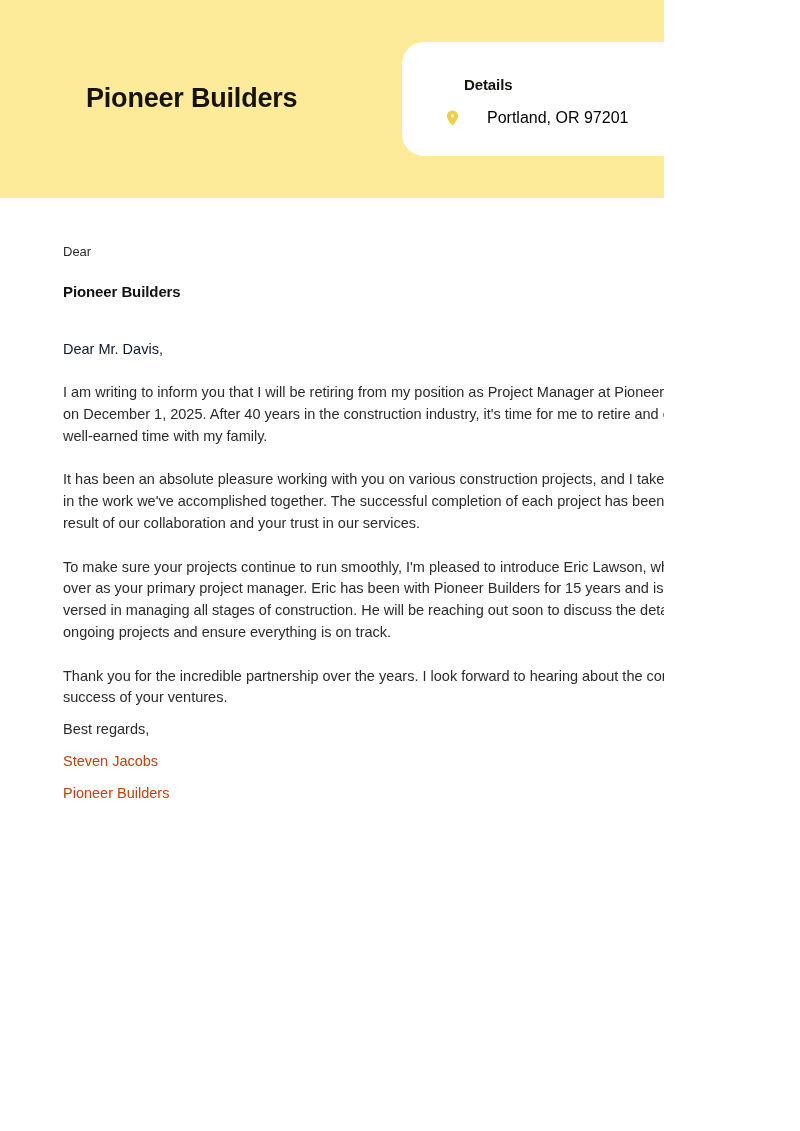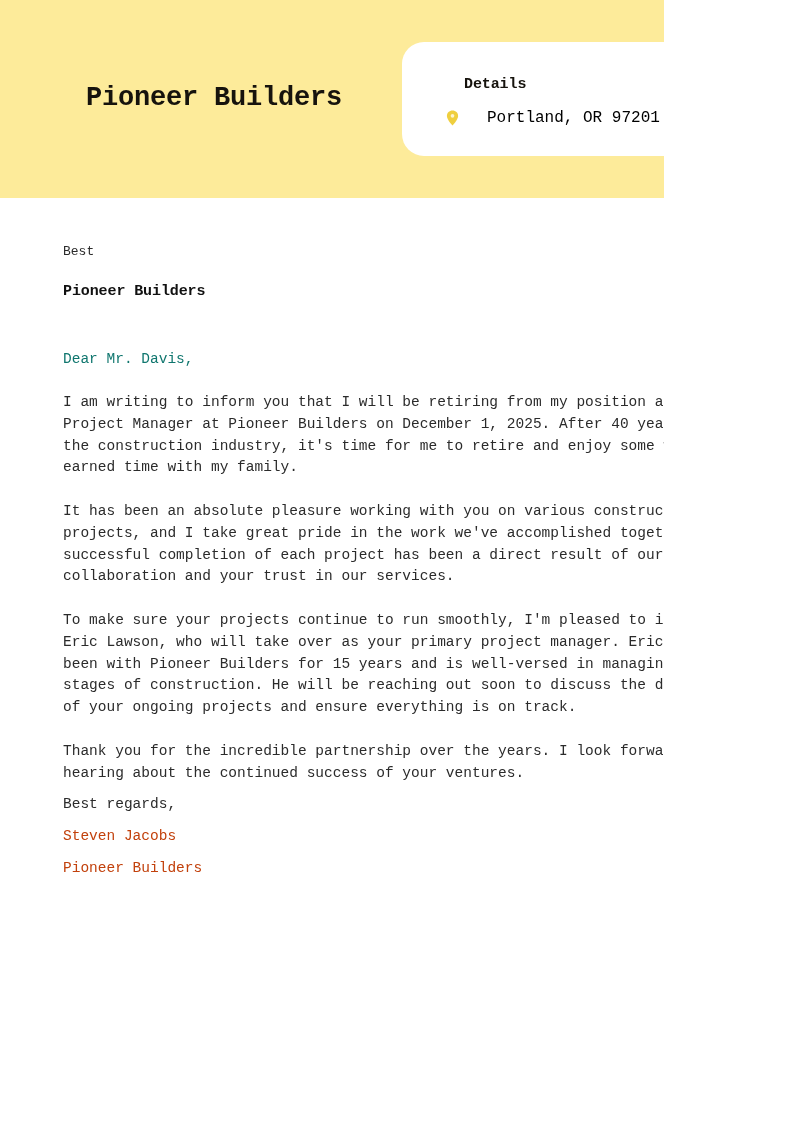--- a/index.html
+++ b/index.html
@@ -11,21 +11,20 @@
     font-family: "Liberation Sans", sans-serif;
     -webkit-font-smoothing: antialiased;
   }
 
   .page {
     position: relative;
     width: 664px;
     height: 1131px;
     background: #ffffff;
     overflow: hidden;
-    font-family: Liberation Mono, monospace;
   }
 
   
   .header-band {
     position: absolute;
     left: 0;
     top: 0;
     width: 800px;
     height: 198px;
     background: #fdeb9a;
@@ -98,23 +97,23 @@
   .from-company {
     margin-top: 20px;
     font-size: 15px;
     font-weight: bold;
     color: #111111;
     line-height: 1.4;
     letter-spacing: -0.1px;
   }
 
   .salutation {
-    margin-top: 47px;
+    margin-top: 37px;
     font-size: 14.5px;
-    color: #0f766e;
+    color: #0f172a;
     line-height: 1.45;
   }
 
   .body-para {
     margin-top: 22px;
     font-size: 14.5px;
     color: #2b2b2b;
     line-height: 1.5;
     text-align: left;
   }
@@ -149,21 +148,21 @@
           <path d="M6.5 0.6 C3.3 0.6 0.9 3.0 0.9 6.0 C0.9 9.9 6.5 15.4 6.5 15.4 C6.5 15.4 12.1 9.9 12.1 6.0 C12.1 3.0 9.7 0.6 6.5 0.6 Z" fill="#efcf3f"></path>
           <circle cx="6.5" cy="5.8" r="1.85" fill="#fdf4cf"></circle>
         </svg>
         <span>Portland, OR 97201</span>
       </div>
     </div>
   </div>
 
   <div class="letter">
 
-    <div class="from-label">Best</div>
+    <div class="from-label">Dear</div>
 
     <div class="from-company">Pioneer Builders</div>
 
     <div class="salutation">Dear Mr. Davis,</div>
 
     <p class="body-para">I am writing to inform you that I will be retiring from my position as Project Manager at Pioneer Builders on December 1, 2025. After 40 years in the construction industry, it's time for me to retire and enjoy some well-earned time with my family.</p>
 
     <p class="body-para">It has been an absolute pleasure working with you on various construction projects, and I take great pride in the work we've accomplished together. The successful completion of each project has been a direct result of our collaboration and your trust in our services.</p>
 
     <p class="body-para">To make sure your projects continue to run smoothly, I'm pleased to introduce Eric Lawson, who will take over as your primary project manager. Eric has been with Pioneer Builders for 15 years and is well-versed in managing all stages of construction. He will be reaching out soon to discuss the details of your ongoing projects and ensure everything is on track.</p>

